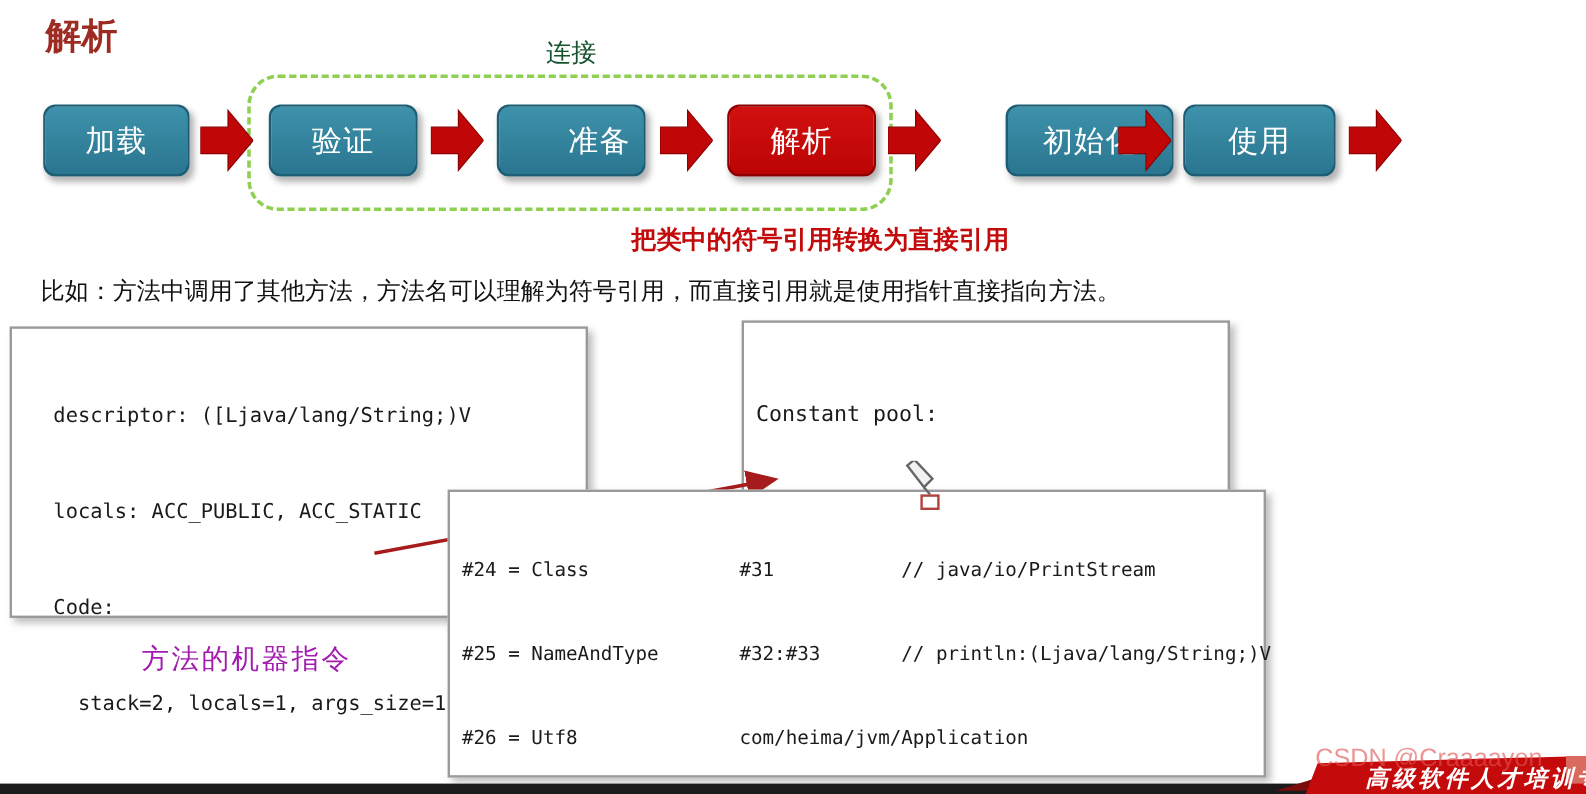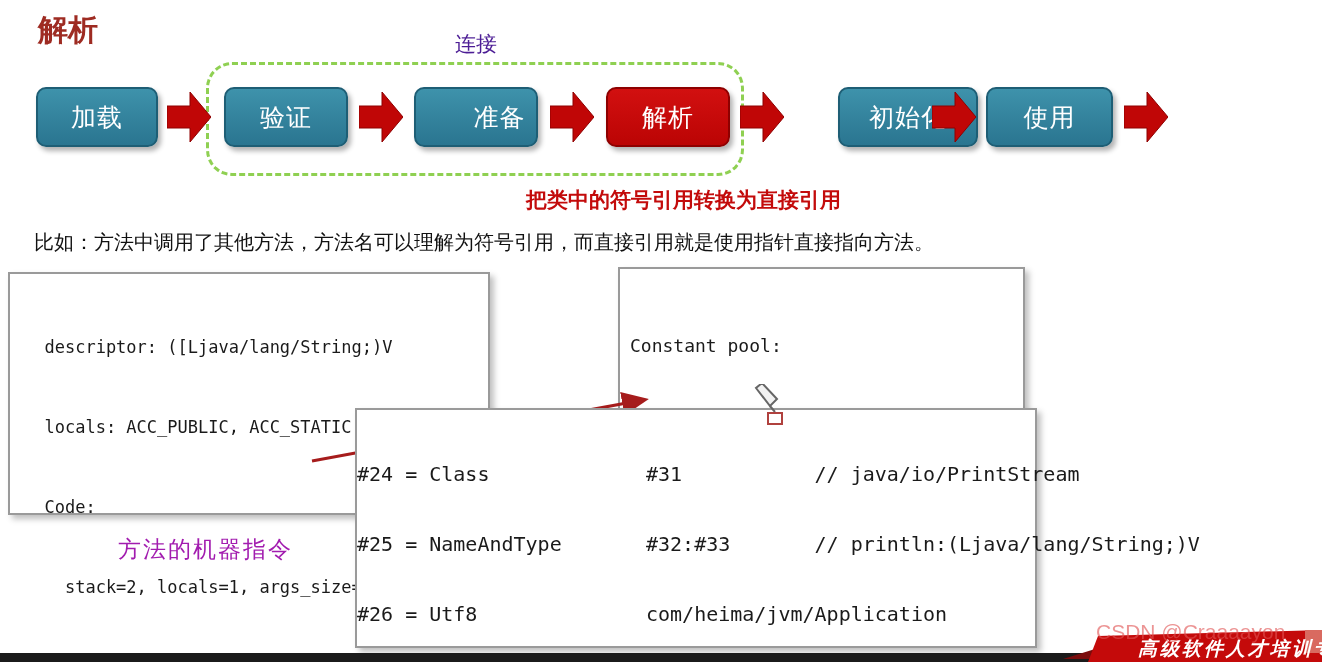--- a/index.html
+++ b/index.html
@@ -2,41 +2,41 @@
 <html><head>
 <meta charset="utf-8">
 <style>
   html,body{margin:0;padding:0;background:#fff;}
   #page{position:relative;width:1322px;height:662px;background:#ffffff;overflow:hidden;
         font-family:"Liberation Sans",sans-serif;}
   .abs{position:absolute;}
 
   
   #page-title{left:38px;top:10px;font-size:30px;font-weight:bold;color:#9e2b22;}
-  #link-label{left:455px;top:30px;font-size:21px;color:#4c1d95;}
+  #link-label{left:455px;top:30px;font-size:21px;color:#14532d;}
   #flow-caption{left:526px;top:186px;font-size:21px;font-weight:bold;color:#c30b0b;}
   #paragraph{left:34px;top:229px;font-size:20px;color:#111;}
   #bytecode-label{left:118px;top:534px;font-size:23px;color:#a21caf;letter-spacing:2px;}
 
   
   #link-group{left:206px;top:62px;width:532px;height:108px;border:3px dashed #8fd052;border-radius:26px;}
 
   
   .stage{position:absolute;top:87px;height:60px;border-radius:10px;color:#fff;font-size:25px;
          display:flex;align-items:center;justify-content:center;
          background:linear-gradient(#3e92ab,#2a7590);border:2px solid #1e5e75;
          box-shadow:3px 4px 5px rgba(0,0,0,.30);box-sizing:border-box;letter-spacing:1px;}
   .stage.red{background:linear-gradient(#d21010,#bb0404);border:2px solid #8e0000;}
 
   
   .codebox{position:absolute;background:#fff;border:2px solid #9a9a9a;box-shadow:4px 4px 6px rgba(0,0,0,.25);
            font-family:"DejaVu Sans Mono","Liberation Mono",monospace;color:#1a1a1a;white-space:pre;box-sizing:border-box;}
   #bytecode-box{left:8px;top:272px;width:482px;height:243px;font-size:17px;line-height:26.6px;padding:7px 0 0 14px;z-index:1;}
   #pool-box{left:618px;top:267px;width:407px;height:148px;font-size:18px;line-height:29px;padding:4px 0 0 10px;z-index:1;}
-  #pool-detail-box{left:355px;top:408px;width:682px;height:240px;font-size:20px;line-height:23.2px;padding:7px 0 0 0;z-index:3;}
+  #pool-detail-box{left:373px;top:408px;width:682px;height:240px;font-size:16px;line-height:23.2px;padding:7px 0 0 10px;z-index:3;}
 
   
   #connector-svg{left:0;top:0;width:1322px;height:662px;z-index:2;pointer-events:none;}
   #cursor-svg{left:750px;top:384px;width:34px;height:34px;z-index:5;pointer-events:none;}
   #select-square{left:767px;top:412px;width:12px;height:9px;border:2px solid #b0413e;z-index:5;}
 
   
   #bottom-bar{left:0;top:653px;width:1322px;height:9px;background:#1b1b1b;z-index:4;}
   #ribbon-svg{left:1055px;top:628px;width:267px;height:34px;z-index:6;}
   #ribbon-text{left:1138px;top:636px;z-index:7;color:#fff;font-size:19px;font-weight:bold;font-style:italic;

